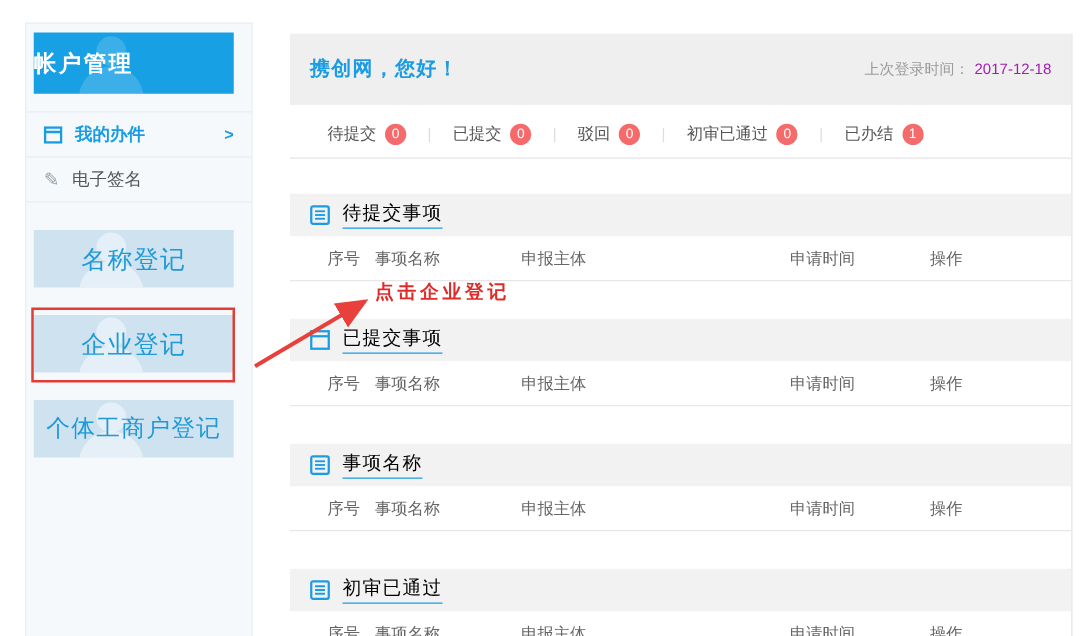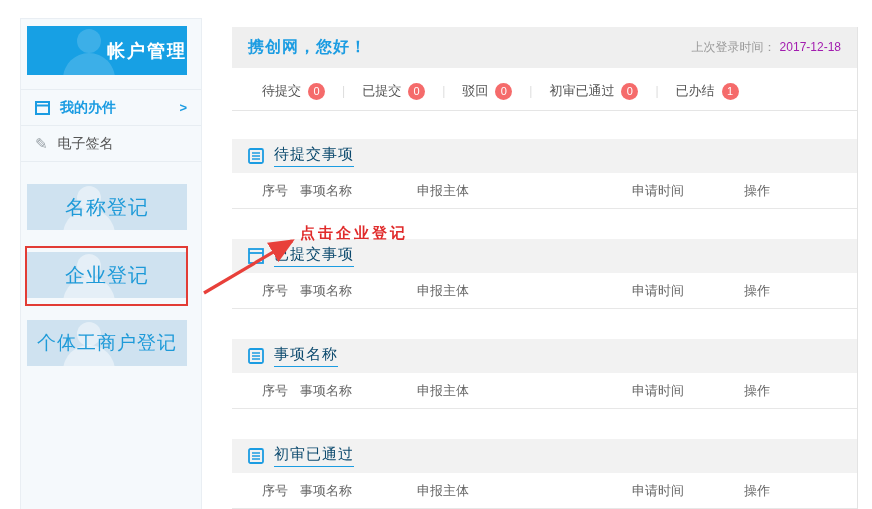--- a/index.html
+++ b/index.html
@@ -5,21 +5,21 @@
   * { margin:0; padding:0; box-sizing:border-box; }
   html,body { background:#ffffff; }
   body { font-family:"Liberation Sans","DejaVu Sans",sans-serif; }
   #screen { position:relative; width:872px; height:509px; background:#ffffff; overflow:hidden; }
 
   
   .sidebar { position:absolute; left:20px; top:18px; width:182px; height:491px;
              background:#f5f9fc; border:1px solid #e9eef3; border-bottom:none; }
   .account-btn { position:relative; margin:7px 14px 0 6px; height:49px; background:#17a0e4;
                  color:#ffffff; font-size:18px; font-weight:bold; letter-spacing:2px;
-                 display:flex; align-items:center; justify-content:flex-end; cursor:pointer; overflow:hidden; }
+                 display:flex; align-items:center; justify-content:flex-start; cursor:pointer; overflow:hidden; }
   .person::before { content:""; position:absolute; top:3px; left:calc(50% - 30px);
                     width:24px; height:24px; border-radius:50%; background:rgba(255,255,255,0.16); }
   .person::after  { content:""; position:absolute; top:27px; left:calc(50% - 44px);
                     width:52px; height:26px; border-radius:26px 26px 0 0/26px 26px 0 0;
                     background:rgba(255,255,255,0.16); }
   .side-menu { margin-top:14px; }
   .side-item { height:36px; display:flex; align-items:center; padding:0 14px;
                border-top:1px solid #e7edf2; font-size:14px; color:#555; cursor:pointer; }
   .side-menu { border-bottom:1px solid #e7edf2; }
   .side-item.active { color:#1b9ce2; font-weight:bold; }
@@ -31,38 +31,38 @@
              cursor:pointer; overflow:hidden; letter-spacing:1px; }
   .cat-btn.person::before { background:rgba(255,255,255,0.45); top:2px; }
   .cat-btn.person::after  { background:rgba(255,255,255,0.45); top:25px; }
   .cat-btn .lbl { position:relative; z-index:2; }
   .fs20 { font-size:20px; } .fs19 { font-size:19px; } .fs17 { font-size:16.5px; letter-spacing:0; }
   .cat-btn:first-of-type { margin-top:25px; }
 
   
   .content { position:absolute; left:232px; top:27px; width:626px; height:482px;
              border-right:1px solid #e3e3e3; }
-  .welcome-bar { height:41px; background:#efefef; display:flex; align-items:center;
+  .welcome-bar { height:57px; background:#efefef; display:flex; align-items:center;
                  justify-content:space-between; padding:0 16px; }
   .greeting { color:#1b9ce2; font-size:16px; font-weight:bold; letter-spacing:1px; }
   .last-login { font-size:12px; color:#9a9a9a; }
   .last-login .val { color:#a21caf; margin-left:4px; }
 
   .status-row { display:flex; align-items:center; padding:14px 0 10px 30px;
                 border-bottom:1px solid #e5e5e5; }
   .status-item { display:flex; align-items:center; font-size:13px; color:#555; cursor:pointer; }
   .badge { margin-left:7px; width:17px; height:17px; border-radius:50%; background:#f56b6b;
            color:#ffffff; font-size:11px; display:flex; align-items:center; justify-content:center; }
   .status-sep { color:#dddddd; margin:0 17px; font-size:12px; }
 
   .section { margin-top:30px; }
   .section.first { margin-top:28px; }
   .sec-bar { height:34px; background:#f2f2f2; display:flex; align-items:center; padding-left:16px; }
   .sec-ic { display:inline-flex; margin-right:10px; }
-  .sec-title { color:#0c4a6e; font-size:15px; padding-bottom:2px;
+  .sec-title { color:#000000; font-size:15px; padding-bottom:2px;
                border-bottom:1px solid #1b9ce2; cursor:pointer; letter-spacing:1px; }
   .thead { position:relative; height:36px; border-bottom:1px solid #e7e7e7; }
   .thead span { position:absolute; top:0; line-height:36px; font-size:13px; color:#666; }
   .c0 { left:30px; } .c1 { left:68px; } .c2 { left:185px; } .c3 { left:400px; } .c4 { left:512px; }
 
   
   .hl-box { position:absolute; left:25px; top:246px; width:163px; height:60px;
             border:2px solid #e23c35; z-index:5; pointer-events:none; }
   .anno-text { position:absolute; left:300px; top:224px; color:#e02b2b; font-size:15px;
                font-weight:bold; letter-spacing:3px; z-index:6; }

